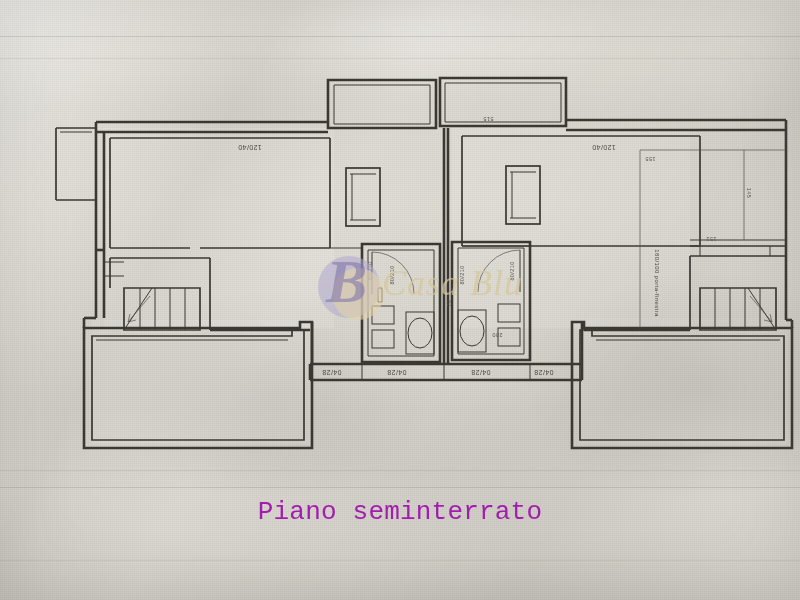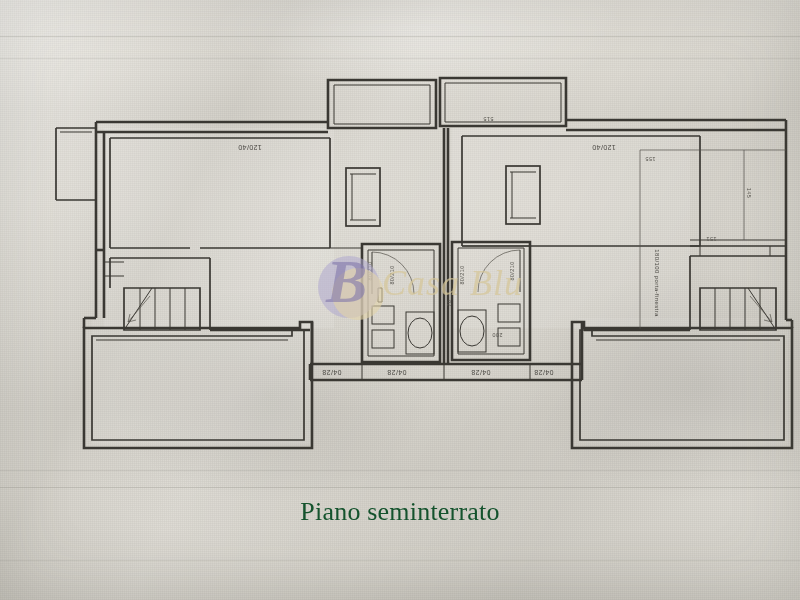--- a/index.html
+++ b/index.html
@@ -107,23 +107,23 @@
   .dim.vert   { transform: rotate(-90deg); }
   .dim.vflip  { transform: rotate(90deg); }
   .dim.tiny   { font-size: 5.5px; color: #56544e; }
 
   
   .caption {
     position: absolute;
     left: 0; right: 0;
     top: 497px;
     text-align: center;
-    font-family: Liberation Serif, serif;
+    font-family: Liberation Mono, monospace;
     font-size: 26px;
-    color: #14532d;
+    color: #a21caf;
     letter-spacing: .2px;
   }
 
   
   .watermark {
     position: absolute;
     left: 312px;
     top: 248px;
     width: 230px;
     height: 95px;

